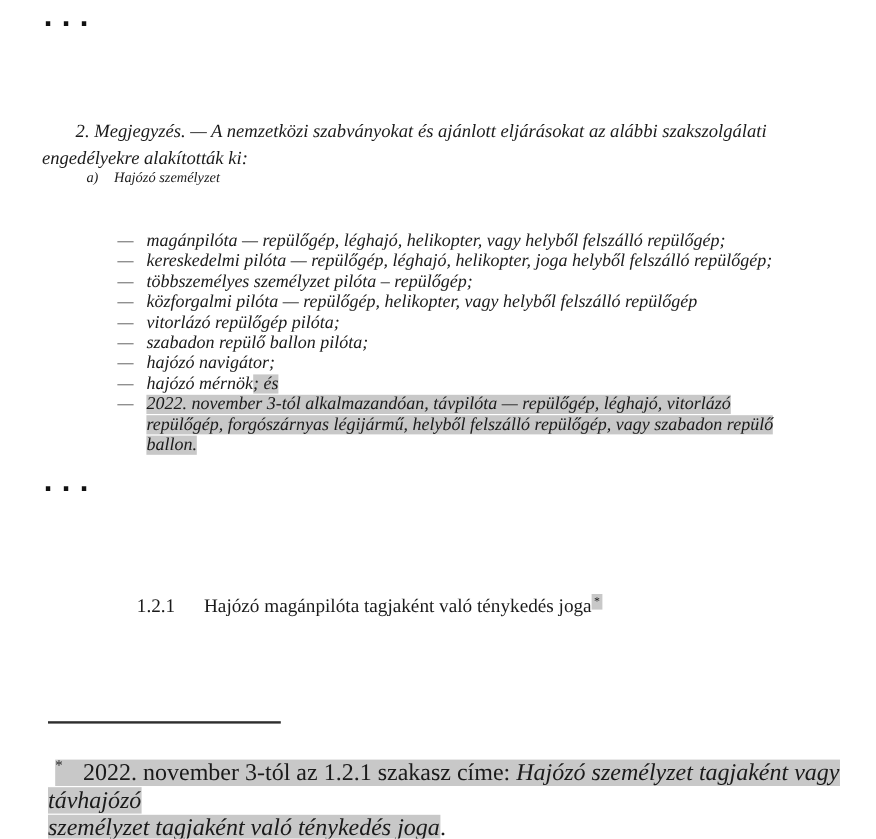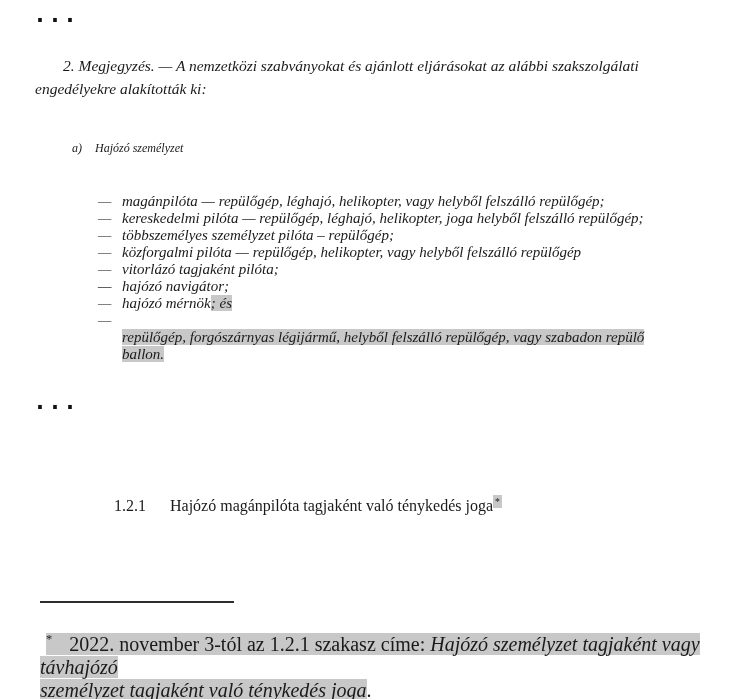--- a/index.html
+++ b/index.html
@@ -27,21 +27,21 @@
   .ellipsis.mid { top: 391px; }
 
   .para {
     position: absolute;
     left: 35px; top: 55px;
     width: 672px;
     font-style: italic;
     font-size: 15.5px;
     line-height: 22.5px;
   }
-  .para .indent { text-indent: 28px; }
+  .para .indent { text-indent: 28px; margin-top: 44px; }
 
   .sec-a {
     position: absolute;
     left: 72px; top: 137px;
     font-style: italic;
     font-size: 12px;
     line-height: 22px;
   }
   .sec-a .marker { margin-right: 13px; }
 
@@ -109,25 +109,25 @@
     <div>engedélyekre alakították ki:</div>
   </div>
 
   <div class="sec-a"><span class="marker">a)</span><span>Hajózó személyzet</span></div>
 
   <div class="list">
     <div class="li"><span class="dash">—</span><span>magánpilóta — repülőgép, léghajó, helikopter, vagy helyből felszálló repülőgép;</span></div>
     <div class="li"><span class="dash">—</span><span>kereskedelmi pilóta — repülőgép, léghajó, helikopter, joga helyből felszálló repülőgép;</span></div>
     <div class="li"><span class="dash">—</span><span>többszemélyes személyzet pilóta – repülőgép;</span></div>
     <div class="li"><span class="dash">—</span><span>közforgalmi pilóta — repülőgép, helikopter, vagy helyből felszálló repülőgép</span></div>
-    <div class="li"><span class="dash">—</span><span>vitorlázó tagjaként pilóta;</span></div>
-    <div class="li"><span class="dash">—</span></div>
+    <div class="li"><span class="dash">—</span><span>vitorlázó repülőgép pilóta;</span></div>
+    <div class="li"><span class="dash">—</span><span>szabadon repülő ballon pilóta;</span></div>
     <div class="li"><span class="dash">—</span><span>hajózó navigátor;</span></div>
     <div class="li"><span class="dash">—</span><span>hajózó mérnök</span><span class="hl">; és</span></div>
-    <div class="li"><span class="dash">—</span><br><span class="hl">repülőgép, forgószárnyas légijármű, helyből felszálló repülőgép, vagy szabadon repülő</span><br><span class="hl">ballon.</span></div>
+    <div class="li"><span class="dash">—</span><span class="hl">2022. november 3-tól alkalmazandóan, távpilóta — repülőgép, léghajó, vitorlázó</span><br><span class="hl">repülőgép, forgószárnyas légijármű, helyből felszálló repülőgép, vagy szabadon repülő</span><br><span class="hl">ballon.</span></div>
   </div>
 
   <div class="ellipsis mid">...</div>
 
   <div class="sec121"><span class="num">1.2.1</span><span>Hajózó magánpilóta tagjaként való ténykedés joga</span><sup class="fnref hl">*</sup></div>
 
   <div class="fn-rule"></div>
 
   <div class="footnote">
     <div class="first"><span class="hl"><sup class="fn-marker">*</sup><span class="fn-roman">2022. november 3-tól az 1.2.1 szakasz címe: </span><span class="fn-italic">Hajózó személyzet tagjaként vagy távhajózó</span></span></div>

